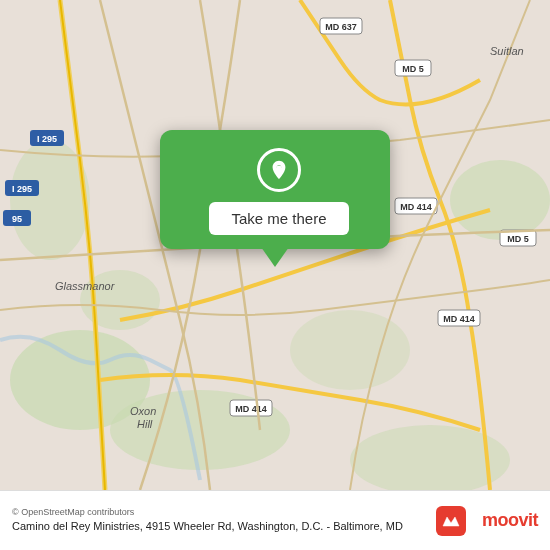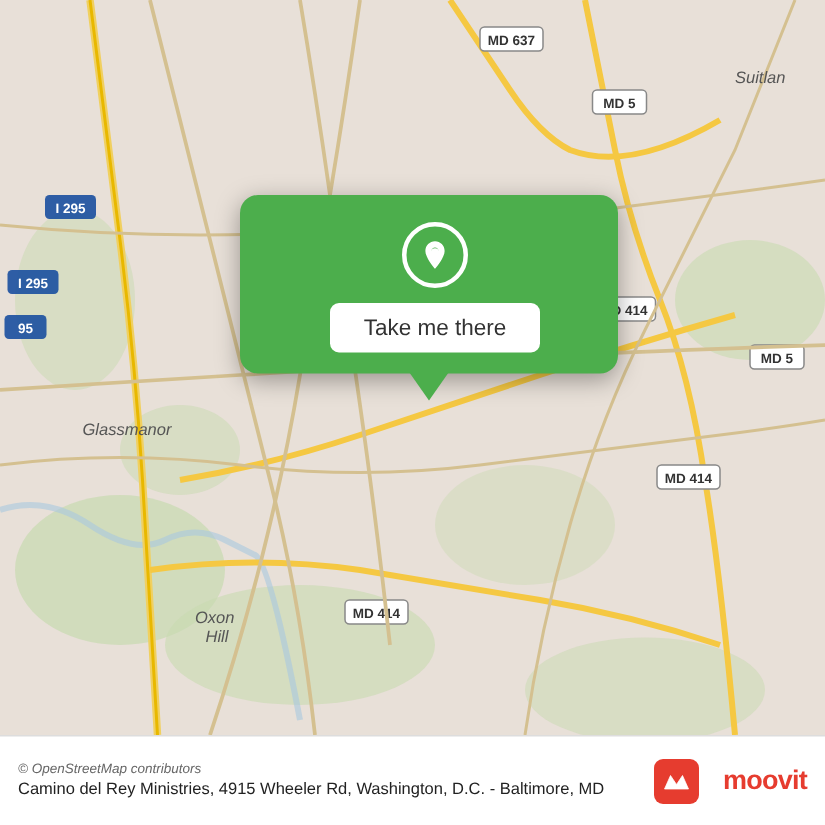--- a/index.html
+++ b/index.html
@@ -26,21 +26,21 @@
       height: 100%;
       position: absolute;
       top: 0; left: 0;
     }
 
     
     #popup-card {
       position: absolute;
       top: 130px;
       left: 160px;
-      width: 252px;
+      width: 230px;
       background: #4cae4c;
       border-radius: 12px;
       display: flex;
       flex-direction: column;
       align-items: center;
       padding: 18px 12px 14px 20px;
       box-shadow: 0 4px 16px rgba(0,0,0,0.35);
     }
 
     #popup-card::after {
@@ -93,21 +93,20 @@
       align-items: center;
       padding: 0 12px;
       border-top: 1px solid #ddd;
       gap: 8px;
     }
 
     #osm-credit {
       font-size: 10px;
       color: #555;
       flex: 1;
-      font-style: italic;
     }
 
     #location-title {
       font-size: 11.5px;
       color: #222;
       flex: 2;
       line-height: 1.35;
     }
 
     #moovit-logo {

